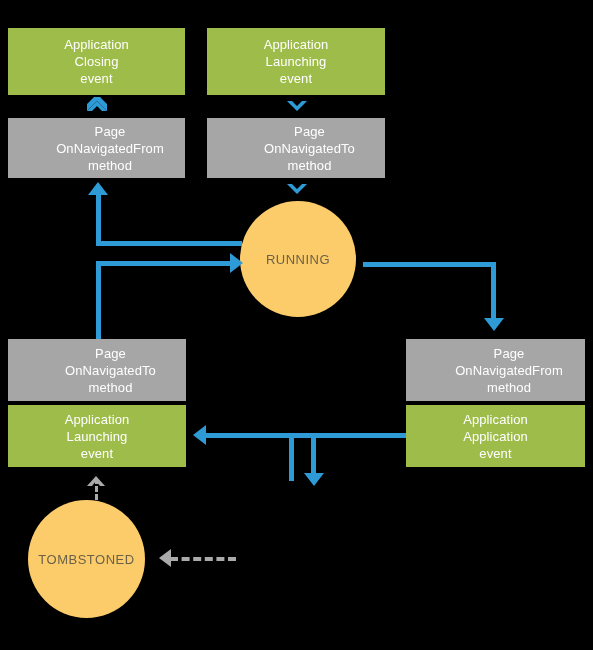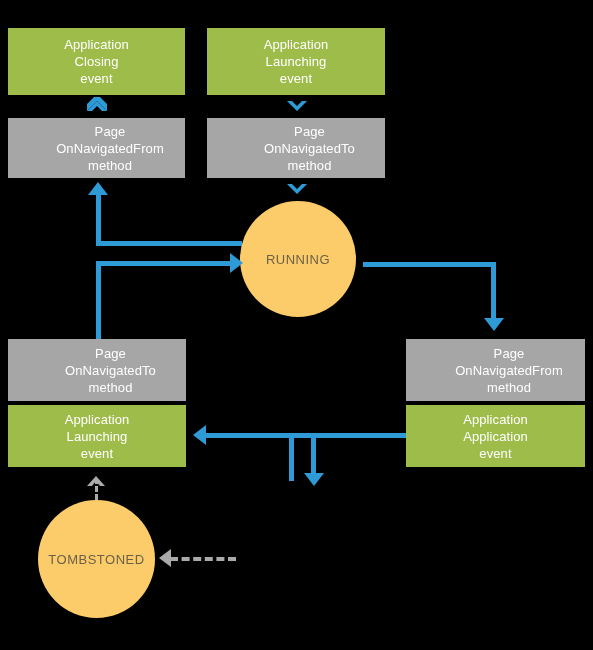--- a/index.html
+++ b/index.html
@@ -182,21 +182,21 @@
     <span class="line">event</span>
   </div>
 
   <div class="h-line" style="left:206px; top:433px; width:200px;"></div>
   <div class="v-line" style="left:289px; top:433px; height:48px;"></div>
   <div class="arrow left" style="left:193px; top:425px;"></div>
 
   <div class="v-line" style="left:311px; top:433px; height:42px;"></div>
   <div class="arrow down" style="left:304px; top:473px;"></div>
 
-  <div class="circle" style="left:38px; top:500px; width:117px; height:118px;">
+  <div class="circle" style="left:28px; top:500px; width:117px; height:118px;">
     <span>TOMBSTONED</span>
   </div>
 
 
   <div class="dash-line" style="left:170px; top:557px; width:66px;"></div>
   <div class="grey-arrow-left" style="left:159px; top:549px;"></div>
 
   <div class="dash-v" style="left:95px; top:478px; height:22px;"></div>
   <svg class="chevron" style="left:85px; top:473px;" width="22" height="16" viewBox="0 0 22 16">
     <path d="M2 13 L11 3 L20 13 L15 13 L11 8 L7 13 Z" fill="#AAAAAA"></path>

